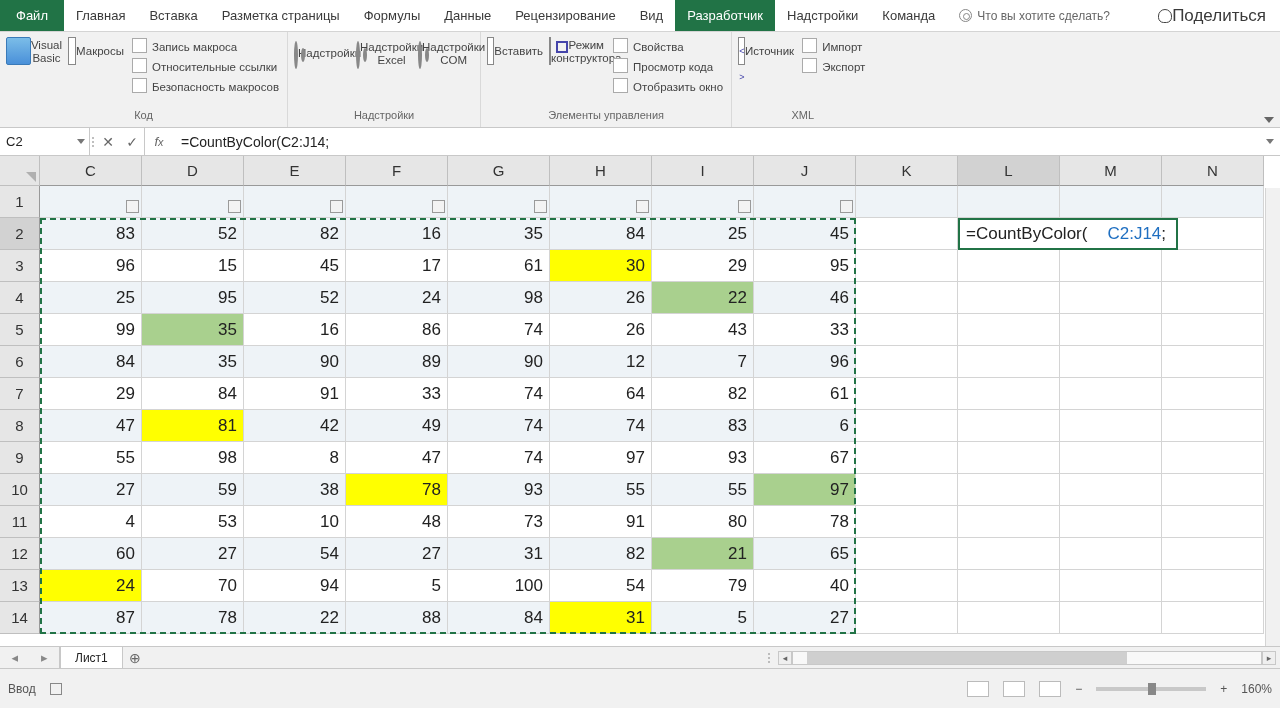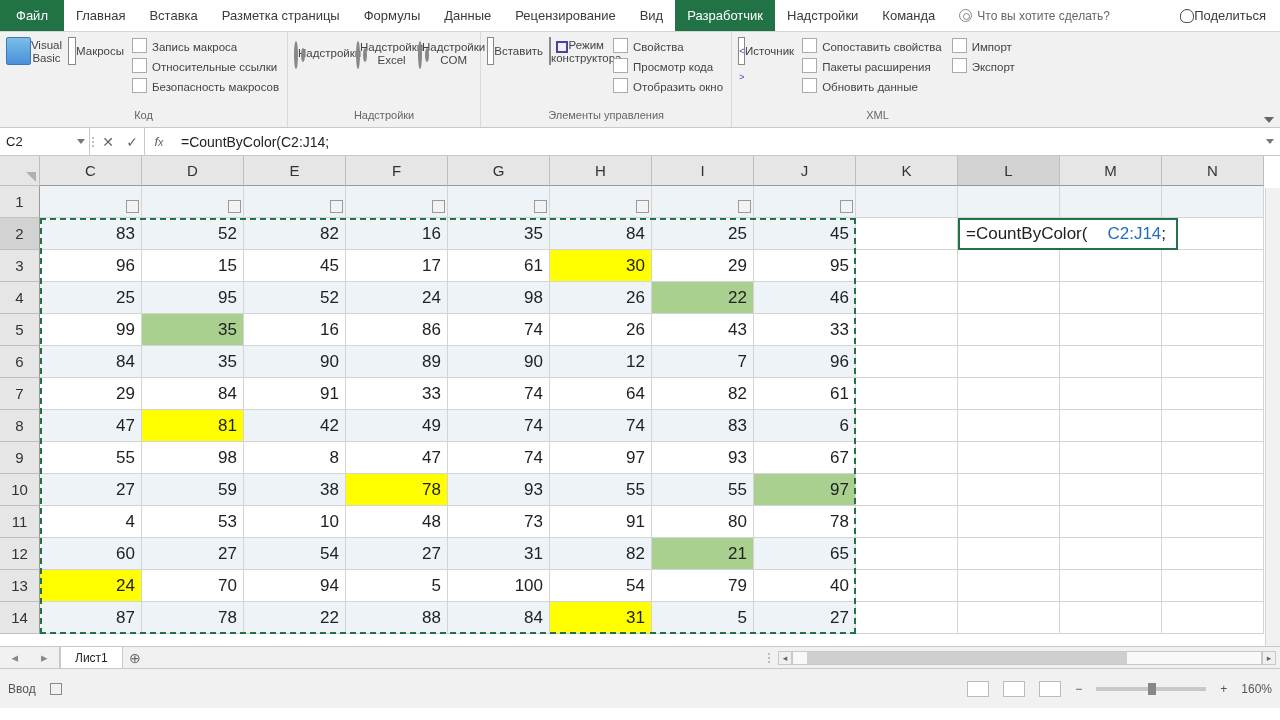--- a/index.html
+++ b/index.html
@@ -6,21 +6,21 @@
 html, body { width: 1280px; height: 720px; overflow: hidden; background: #fff; }
 body { font-size: 13px; color: #222; }
 
 
 .tabbar { height: 32px; background: #fff; display: flex; align-items: stretch; border-bottom: 1px solid #d4d4d4; }
 .tab { padding: 0 12px; display: flex; align-items: center; font-size: 13px; color: #3a3a3a; cursor: pointer; }
 .tab.file { background: #217346; color: #fff; padding: 0 16px; text-align: center; }
 .tab.active { background: #217346; color: #fff; }
 .tab.tell { color: #666; font-size: 12px; display:flex; align-items:center; gap:5px;}
 .spacer { flex: 1; }
-.share { padding: 0 14px; display: flex; align-items: center; color: #3a3a3a; font-size:13px;}
+.share { padding: 0 14px; display: flex; align-items: center; color: #3a3a3a; font-size:17px;}
 .lightbulb{width:13px;height:13px;border:1.2px solid #888;border-radius:50%;position:relative;}
 .lightbulb::after{content:'';position:absolute;left:3px;top:3px;width:5px;height:5px;border:1px solid #888;border-radius:50%;}
 .person{width:14px;height:14px;border:1.2px solid #444;border-radius:50% 50% 40% 40%;position:relative;}
 
 
 .ribbon { height: 96px; background: #f1f1f1; display: flex; border-bottom: 1px solid #c8c8c8; position:relative;}
 .rgroup { border-right: 1px solid #d9d9d9; display: flex; flex-direction: column; padding: 3px 6px 0 6px; }
 .rgroup-body { flex: 1; display: flex; align-items: flex-start; gap: 6px; }
 .rgroup-label { text-align: center; font-size: 11px; color: #666; padding: 3px 0 6px; }
 .bigbtn { display: flex; flex-direction: row; align-items: center; width: 56px; padding-top: 2px; color: #444; font-size: 11.5px; text-align: center; line-height: 1.15; cursor:pointer;}
@@ -208,34 +208,20 @@
 
   <div class="rgroup" style="border-right:none;">
     <div class="rgroup-body">
       <div class="bigbtn">
           <span class="ico i-src"></span>
           <span>Источник</span>
         </div>
       <div class="smallcol">
         <div class="smallbtn">
             <span class="ico-s"></span>
-            <span>Сопоставить свойства</span>
-          </div>
-        <div class="smallbtn">
-            <span class="ico-s"></span>
-            <span>Пакеты расширения</span>
-          </div>
-        <div class="smallbtn">
-            <span class="ico-s"></span>
-            <span>Обновить данные</span>
-          </div>
-      </div>
-      <div class="smallcol">
-        <div class="smallbtn">
-            <span class="ico-s"></span>
             <span>Импорт</span>
           </div>
         <div class="smallbtn">
             <span class="ico-s"></span>
             <span>Экспорт</span>
           </div>
       </div>
     </div>
     <div class="rgroup-label">XML</div>
   </div>

